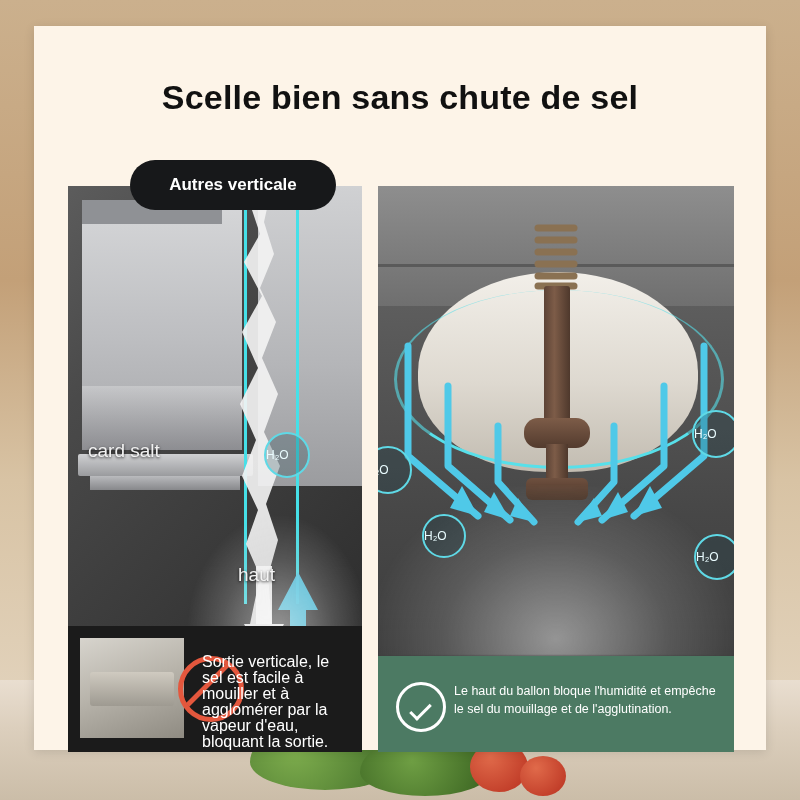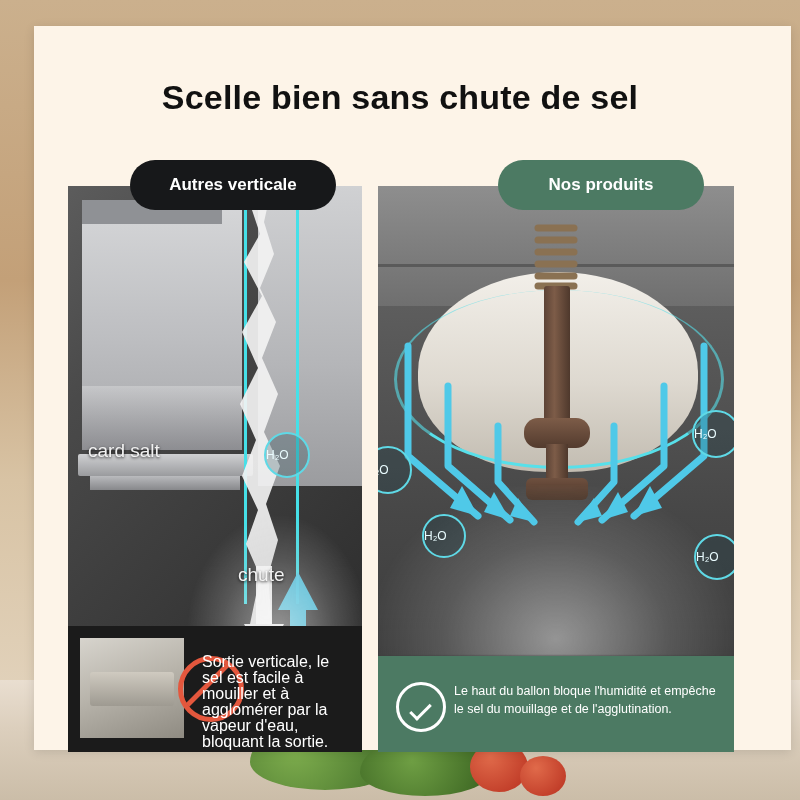--- a/index.html
+++ b/index.html
@@ -20,21 +20,20 @@
     background:linear-gradient(180deg,#e9ded0 0%,#dccfbd 40%,#cbbda8 100%);
   }
   .leaf{position:absolute;border-radius:50% 50% 50% 50%/60% 60% 40% 40%;}
   .tomato{position:absolute;border-radius:50%;background:radial-gradient(circle at 35% 30%,#e06a4a,#b8301f);}
 
   
   .card{
     position:absolute;left:34px;top:26px;width:732px;height:724px;
     background:#fdf4e8;
     box-shadow:0 2px 10px rgba(0,0,0,.12);
-    padding-left:25px;
   }
   .title{
     position:absolute;left:0;top:52px;width:732px;text-align:center;
     font-size:34px;font-weight:bold;color:#111;letter-spacing:.2px;
   }
 
   
   .panel{position:absolute;top:160px;overflow:hidden;}
   .panel.left{left:34px;width:294px;height:566px;background:#3b3b3b;}
   .panel.right{left:344px;width:356px;height:566px;background:#4a4a4a;}
@@ -167,21 +166,21 @@
         <svg style="position:absolute;left:160px;top:380px;" width="110" height="110" viewBox="0 0 110 110">
           <path d="M28 0 L44 0 L44 58 L56 58 L36 96 L16 58 L28 58 Z" fill="#ffffff" opacity="0.92"></path>
           <path d="M62 96 L62 44 L50 44 L70 6 L90 44 L78 44 L78 96 Z" fill="#4fc9e8" opacity="0.95"></path>
         </svg>
 
         <div class="steam"></div>
 
         <div class="lumpy">
           <div>card salt</div>
         </div>
-        <div class="salt-label">chute</div>
+        <div class="salt-label">haut</div>
 
         <div class="h2o" style="left:196px;top:246px;width:42px;height:42px;">
           <span>H₂O</span>
         </div>
         <div class="h2o" style="left:192px;top:520px;width:46px;height:46px;">
           <span>H₂O</span>
         </div>
       </div>
 
       <div class="l-foot">
@@ -255,16 +254,15 @@
         </div>
       </div>
 
       <div class="r-foot">
         <div class="check"></div>
         <div class="r-foot-text">Le haut du ballon bloque l'humidité et empêche le sel du mouillage et de l'agglutination.</div>
       </div>
     </div>
 
     <div class="badge dark">Autres verticale</div>
-    <div class="badge green">Nos produits</div>
 
   </div>
 </div>
 
 </body></html>

